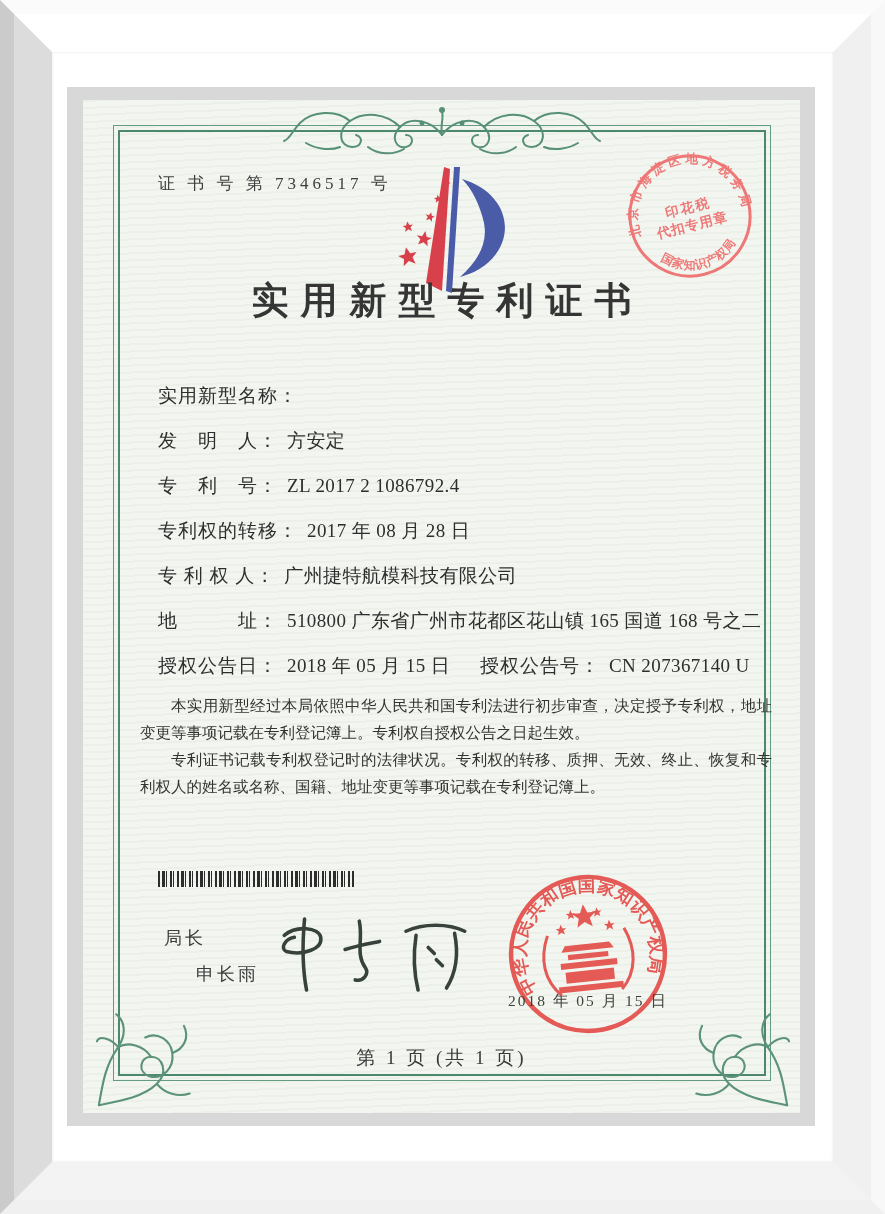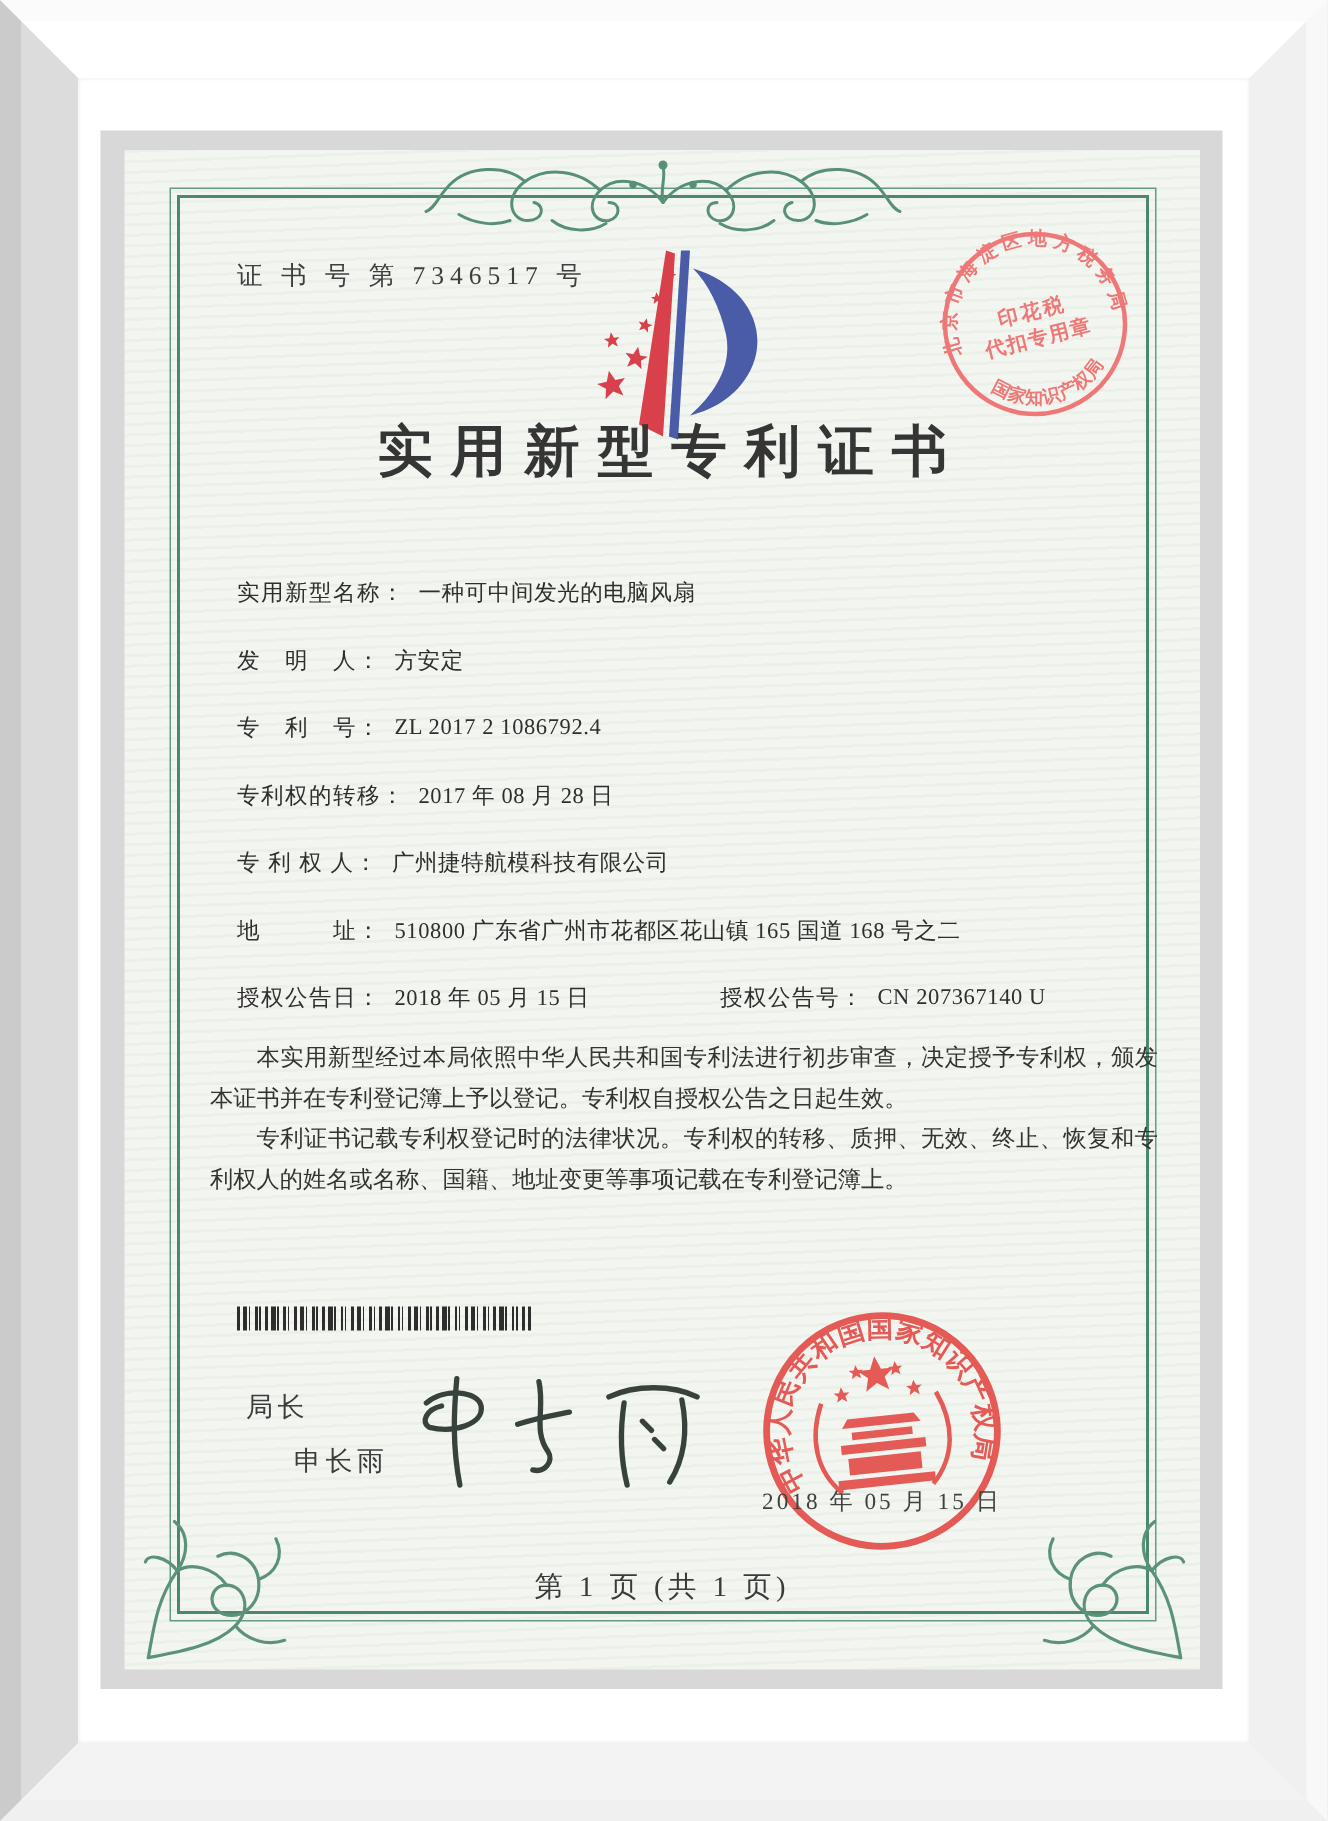--- a/index.html
+++ b/index.html
@@ -35,21 +35,21 @@
 
   .logo { position:absolute; left:295px; top:64px; width:140px; height:134px; }
 
   .tax-stamp { position:absolute; left:541px; top:50px; width:132px; height:132px;
     transform:rotate(-14deg); opacity:0.92; }
 
   .title { position:absolute; left:0; top:176px; width:100%; text-align:center;
     font-size:37px; font-weight:700; letter-spacing:12px; color:#353535; text-indent:12px; }
 
   .fields { position:absolute; left:75px; top:273px; width:610px; }
-  .field-row { display:flex; align-items:center; height:45px; font-size:15px; color:#2e2e2e; white-space:nowrap; }
+  .field-row { display:flex; align-items:center; height:45px; font-size:19px; color:#2e2e2e; white-space:nowrap; }
   .field-label { letter-spacing:1px; }
   .field-value { margin-left:9px; letter-spacing:0.4px; }
   .grant-pair { display:inline-flex; align-items:center; }
   .grant-pair.first { width:322px; }
 
   .paragraphs { position:absolute; left:57px; top:592px; width:632px;
     font-size:15.5px; line-height:27px; color:#33342f; text-align:justify; }
   .paragraphs p { text-indent:2em; }
 
   .barcode { position:absolute; left:75px; top:771px; width:196px; height:16px;
@@ -163,21 +163,20 @@
       </text>
       <text x="66" y="62" text-anchor="middle" font-size="13.5" letter-spacing="2" fill="#ee6e6e" font-weight="bold">印花税</text>
       <text x="66" y="80" text-anchor="middle" font-size="13.5" letter-spacing="1" fill="#ee6e6e" font-weight="bold">代扣专用章</text>
     </svg>
 
     <div class="title">实用新型专利证书</div>
 
     <div class="fields">
       <div class="field-row">
         <span class="field-label">实用新型名称：</span>
-        <span class="field-value">一种可中间发光的电脑风扇</span>
       </div>
       <div class="field-row">
         <span class="field-label">发　明　人：</span>
         <span class="field-value">方安定</span>
       </div>
       <div class="field-row">
         <span class="field-label">专　利　号：</span>
         <span class="field-value">ZL 2017 2 1086792.4</span>
       </div>
       <div class="field-row">
@@ -198,21 +197,21 @@
           <span class="field-value">2018 年 05 月 15 日</span>
         </span>
         <span class="grant-pair">
           <span class="field-label">授权公告号：</span>
           <span class="field-value">CN 207367140 U</span>
         </span>
       </div>
     </div>
 
     <div class="paragraphs">
-      <p>本实用新型经过本局依照中华人民共和国专利法进行初步审查，决定授予专利权，颁发本证书并在专利登记簿上予以登记。专利权自授权公告之日起生效。</p>
+      <p>本实用新型经过本局依照中华人民共和国专利法进行初步审查，决定授予专利权，地址变更等事项记载在专利登记簿上。专利权自授权公告之日起生效。</p>
       <p>专利证书记载专利权登记时的法律状况。专利权的转移、质押、无效、终止、恢复和专利权人的姓名或名称、国籍、地址变更等事项记载在专利登记簿上。</p>
     </div>
 
     <div class="barcode"></div>
 
     <div class="director-title">局长</div>
     <div class="director-name">申长雨</div>
 
     <svg class="signature" viewBox="0 0 215 95" aria-label="申长雨">
       <g fill="none" stroke="#38423c" stroke-width="3.5" stroke-linecap="round">

